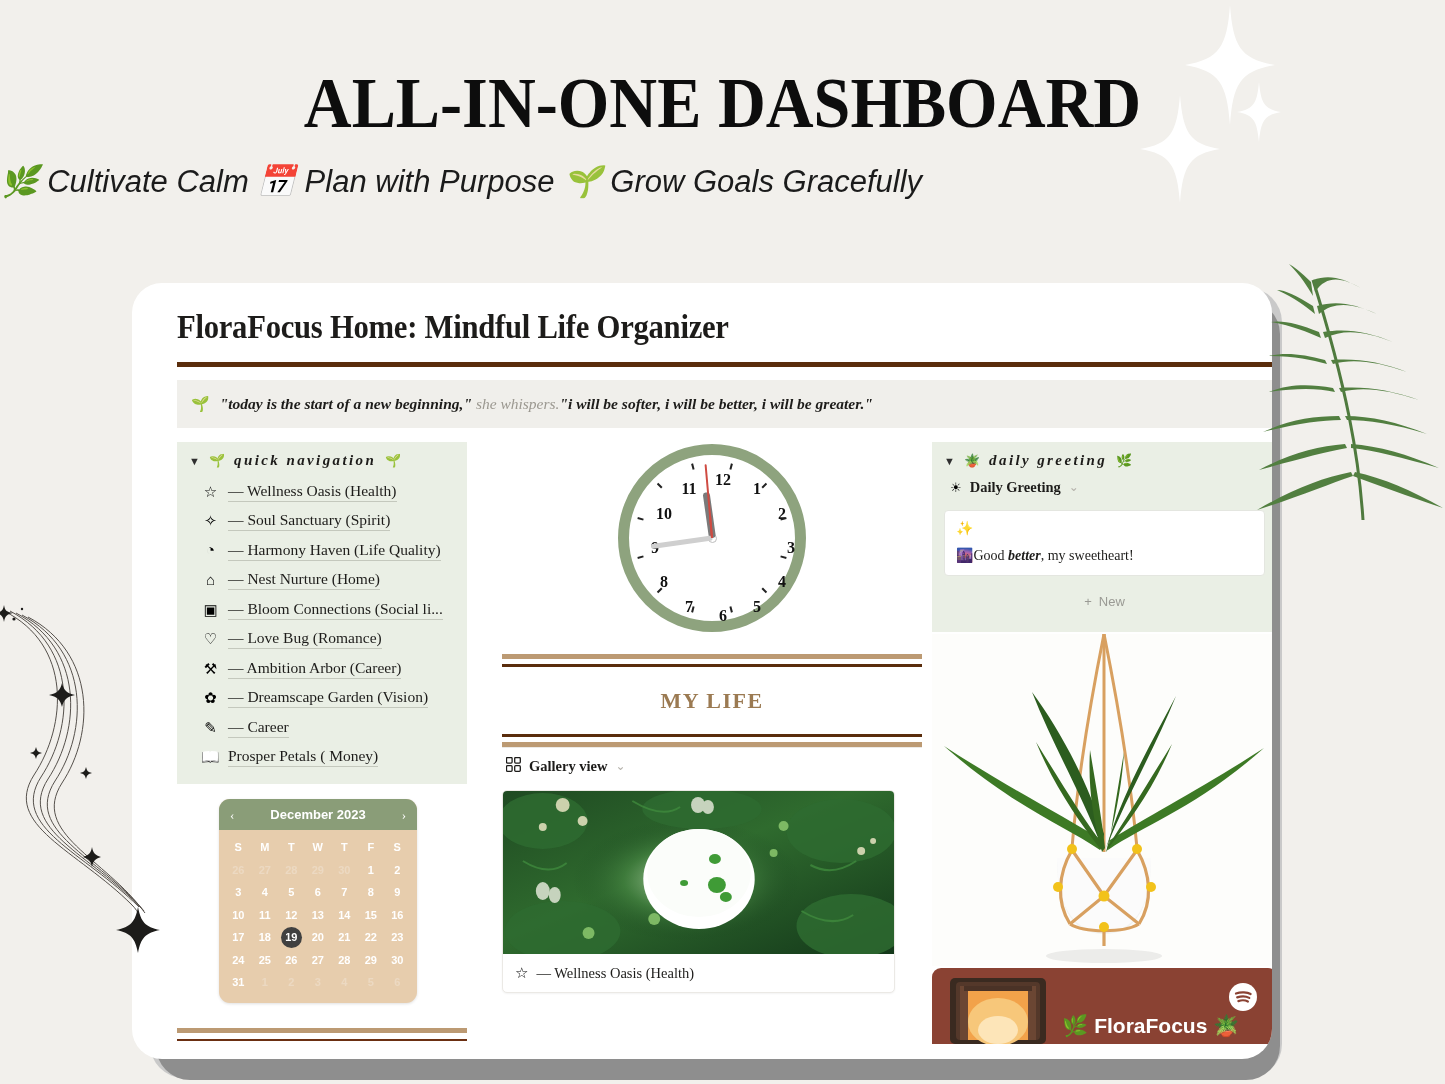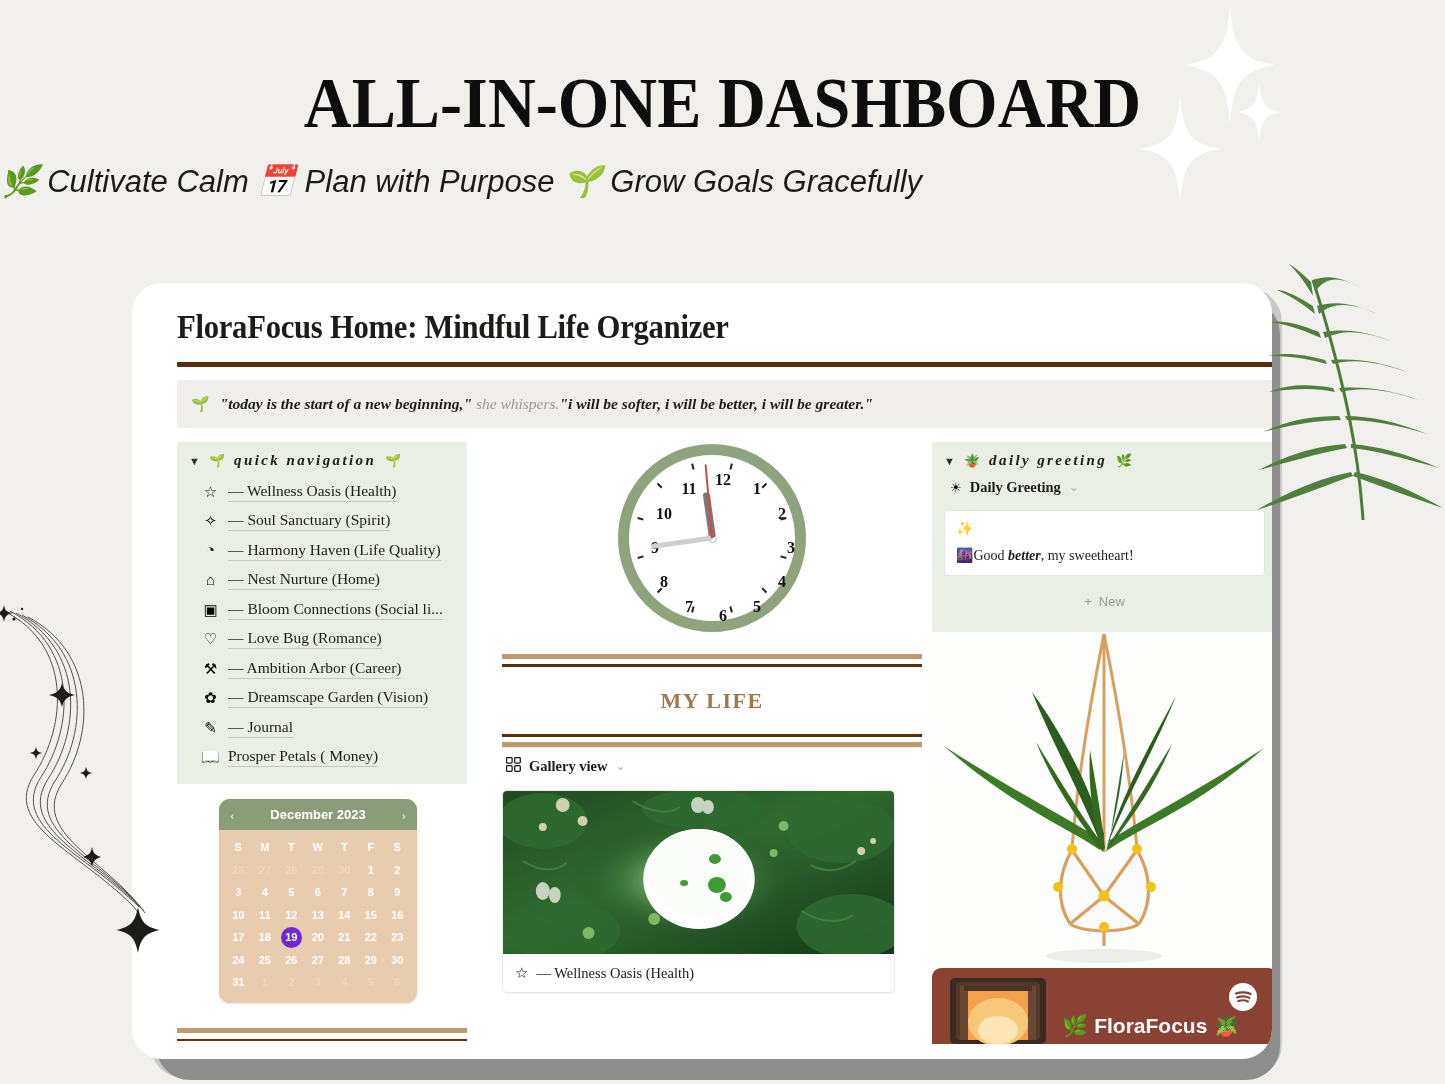--- a/index.html
+++ b/index.html
@@ -79,21 +79,21 @@
   .cal-head-t { font-family: "Liberation Sans", sans-serif; font-weight: bold; font-size: 13px;
     color: #ffffff; }
   .cal-arrow { color: #ffffff; font-size: 13px; }
   .cal-grid { padding: 6px 6px 9px 6px; }
   .cal-row { display: flex; }
   .cal-cell { width: 26.5px; height: 22.5px; display: flex; align-items: center;
     justify-content: center; font-family: "Liberation Sans", sans-serif; font-size: 11px;
     font-weight: bold; color: #ffffff; }
   .cal-dow { color: #ffffff; font-size: 11px; }
   .cal-mute { color: #ecd9c2; }
-  .cal-sel { background: #6d28d9; border-radius: 50%; width: 21px; height: 21px;
+  .cal-sel { background: #404040; border-radius: 50%; width: 21px; height: 21px;
     display: flex; align-items: center; justify-content: center; }
 
   .left-dividers { margin: 25px 0 0 0px; width: 290px; }
   .bar-tan { height: 5px; background: #bc9a73; }
   .bar-brown { height: 3px; background: #5a2d0c; margin-top: 5px; }
   .bar-brown-thin { height: 2px; background: #6b2f12; margin-top: 6px; }
 
   
   .clock-wrap { display: flex; justify-content: center; padding-top: 2px; }
   .clock { position: relative; width: 188px; height: 188px; border-radius: 50%;
@@ -232,21 +232,21 @@
                 <div class="nav-item">
                   <span class="nav-ico">⚒</span>
                   <span class="nav-lbl">— Ambition Arbor (Career)</span>
                 </div>
                 <div class="nav-item">
                   <span class="nav-ico">✿</span>
                   <span class="nav-lbl">— Dreamscape Garden (Vision)</span>
                 </div>
                 <div class="nav-item">
                   <span class="nav-ico">✎</span>
-                  <span class="nav-lbl">— Journal</span>
+                  <span class="nav-lbl">— Career</span>
                 </div>
                 <div class="nav-item">
                   <span class="nav-ico">📖</span>
                   <span class="nav-lbl">Prosper Petals ( Money)</span>
                 </div>
               </div>
           </div>
 
           <div class="cal">
             <div class="cal-head">

